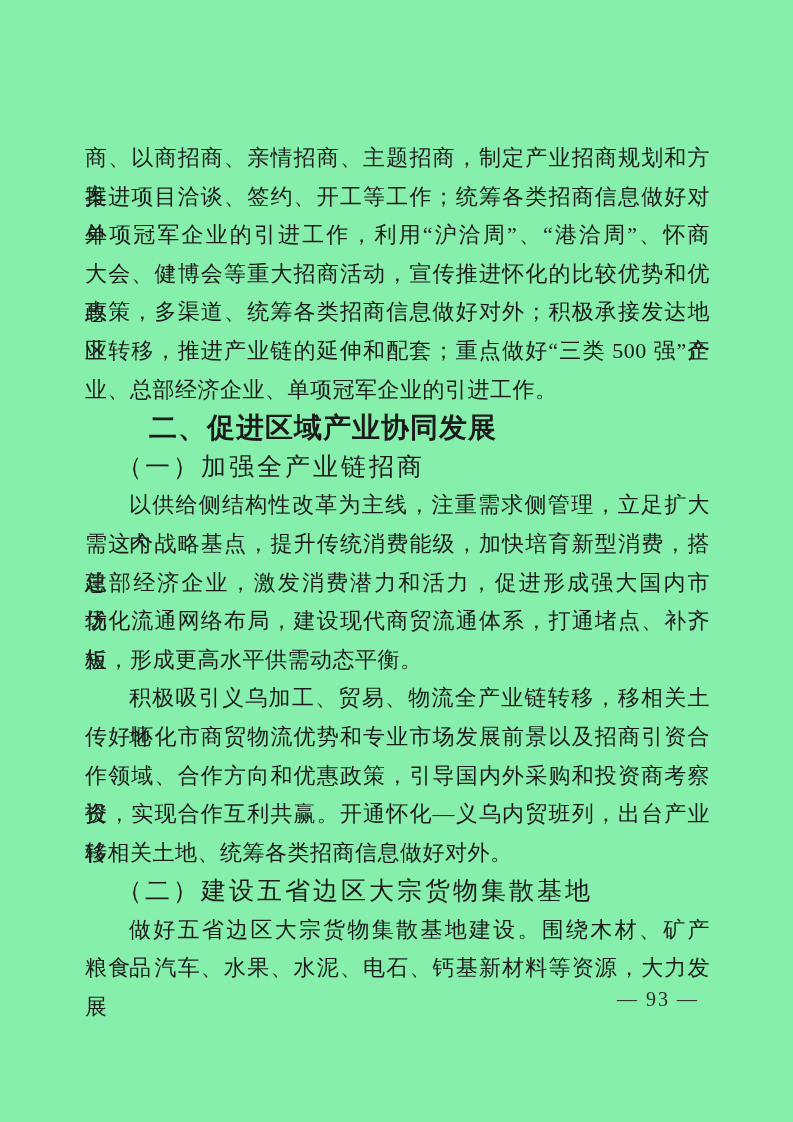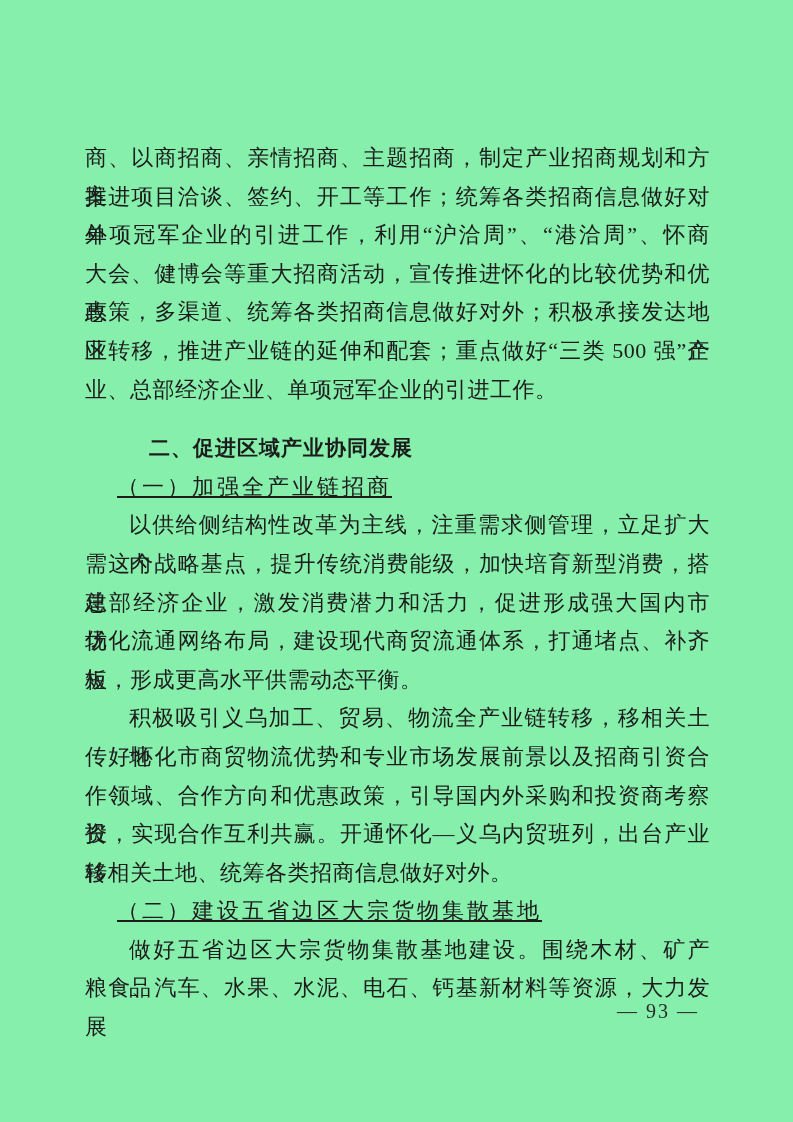--- a/index.html
+++ b/index.html
@@ -38,41 +38,38 @@
     text-justify: inter-character;
   }
   
   .l-ind {
     padding-left: 44px;
   }
   
   .l-head {
     font-family: "Liberation Sans", "DejaVu Sans", sans-serif;
     font-weight: 700;
-    font-size: 21px;
+    font-size: 28px;
     letter-spacing: 1px;
     padding-left: 64px;
-    margin-top: 20px;
   }
   
   .l-sub {
-    font-size: 22px;
+    font-size: 25px;
     letter-spacing: 3px;
     padding-left: 32px;
-    text-decoration: underline;
   }
   .footer {
     position: absolute;
     top: 988px;
     right: 94px;
     font-size: 20px;
     letter-spacing: 2px;
     color: #2a2a2a;
     font-family: "Liberation Serif", "DejaVu Serif", serif;
-    margin-top: 12px;
   }
 </style>
 </head>
 <body>
 
 <div class="page">
   <div class="text-block">
     <div class="line l-just">商、以商招商、亲情招商、主题招商，制定产业招商规划和方案，</div>
     <div class="line l-just">推进项目洽谈、签约、开工等工作；统筹各类招商信息做好对外</div>
     <div class="line l-just">单项冠军企业的引进工作，利用“沪洽周”、“港洽周”、怀商</div>

